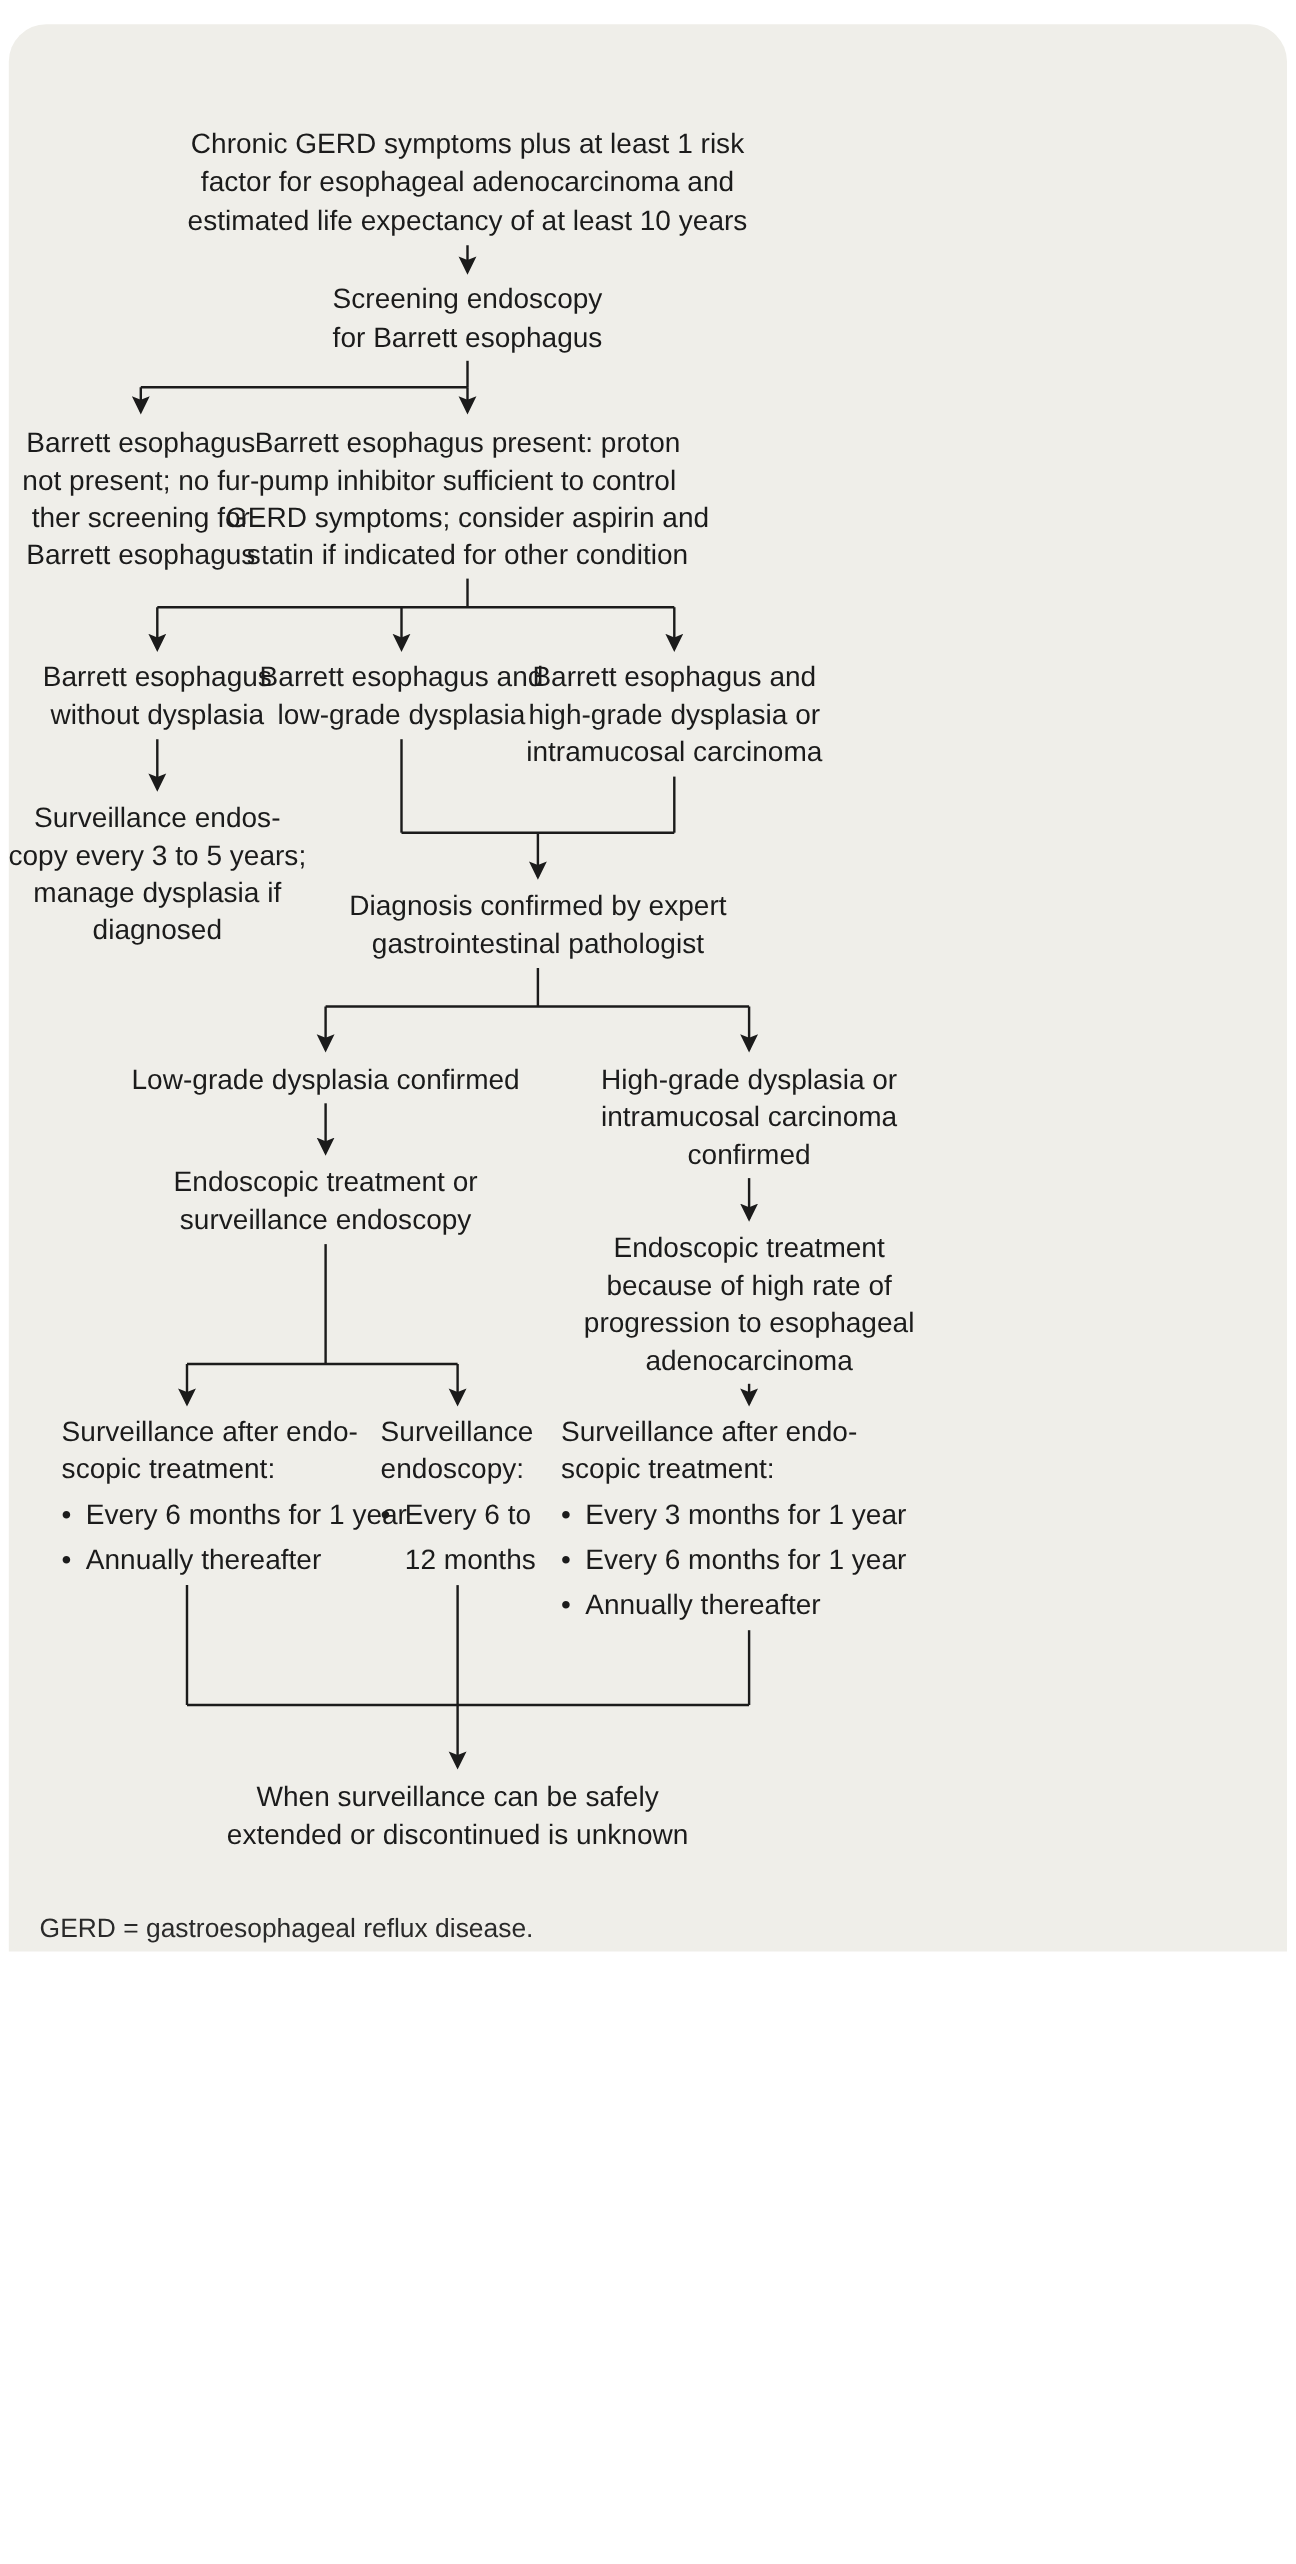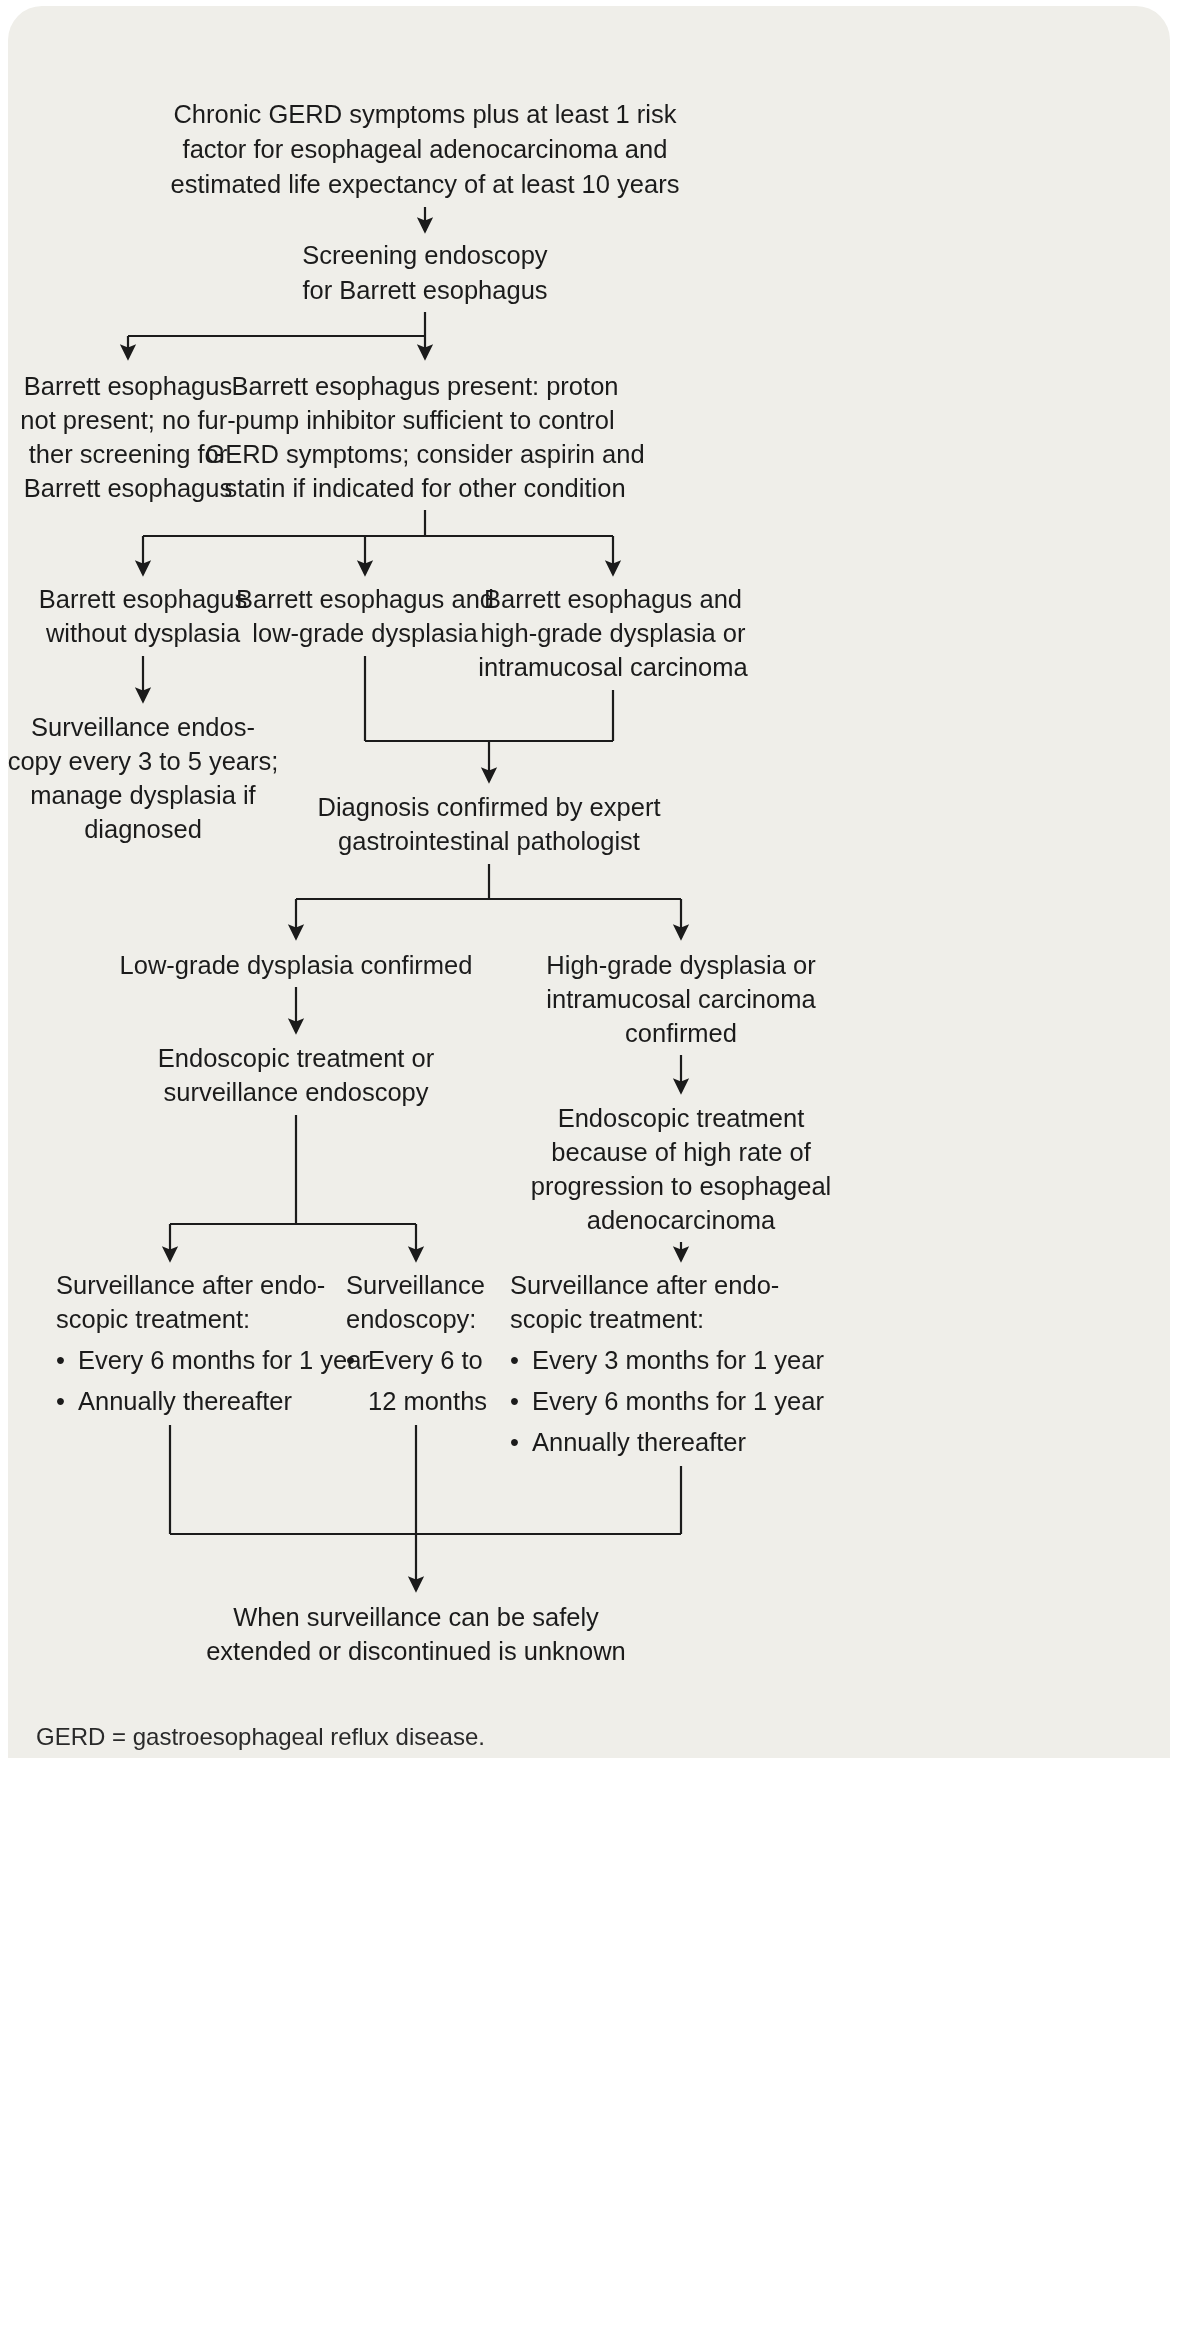--- a/index.html
+++ b/index.html
@@ -8,21 +8,21 @@
     background: #ffffff;
   }
   body {
     width: 1178px;
     height: 2331px;
     font-family: "Liberation Sans", sans-serif;
   }
   #card {
     position: absolute;
     left: 8px;
-    top: 6px;
+    top: 22px;
     width: 1162px;
     height: 1752px;
     background: #efeee9;
     border-radius: 34px 34px 0 0;
     overflow: hidden;
   }
   #flow {
     position: absolute;
     left: 0;
     top: 0;

